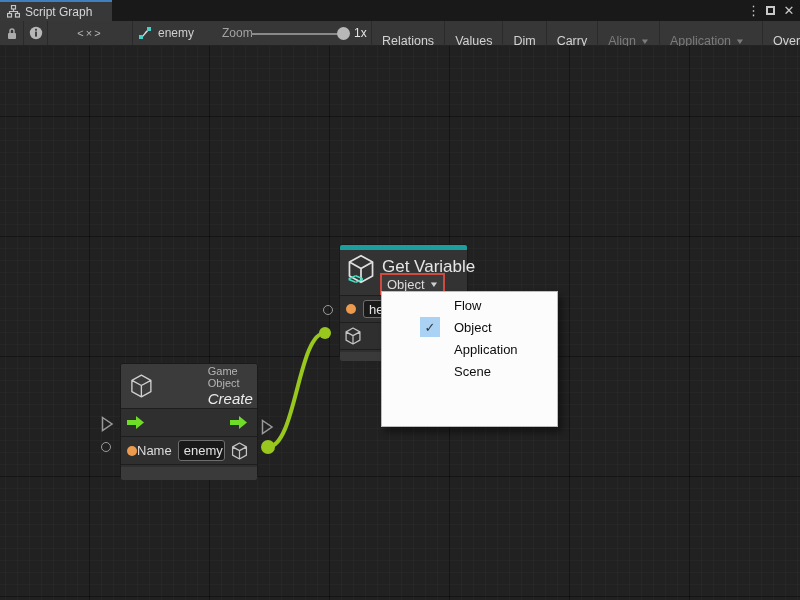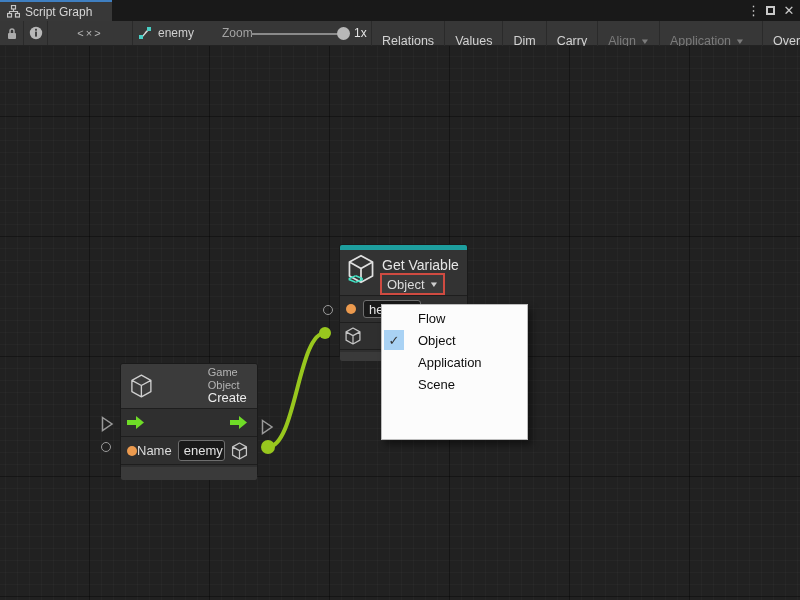--- a/index.html
+++ b/index.html
@@ -56,52 +56,52 @@
   .dot{border-radius:50%;display:inline-block;}
   .dot.orange{width:10px;height:10px;background:#ec9a4e;}
   .field{background:#191919;border:1px solid #6e6e6e;border-radius:3px;color:#e2e2e2;
     font-size:13px;display:flex;align-items:center;padding:0 5px;height:21px;overflow:hidden;}
 
   
   .create-node{left:120px;top:317px;width:138px;height:114px;}
   .cn-header{height:44px;background:#3b3b3b;display:flex;align-items:center;padding-left:9px;border-radius:2px 2px 0 0;gap:44px;}
   .cn-texts{margin-left:11px;line-height:1.15;}
   .cn-cat{color:#b4b4b4;font-size:11px;}
-  .cn-title{color:#ececec;font-size:13px;}
+  .cn-title{color:#ececec;font-size:15px;font-style:italic;}
   .cn-flow{height:27px;padding:0 10px 0 6px;justify-content:space-between;}
   .cn-name{height:27px;padding-left:6px;}
   .cn-name .lbl{color:#dcdcdc;font-size:13px;margin-left:0;}
   .cn-name .field{margin-left:6px;width:47px;}
   .cn-name .cube-out{margin-left:6px;}
   .cn-footer{height:13px;background:#3a3a3a;margin-top:2px;border-radius:0 0 2px 2px;}
 
   
   .getvar-node{left:339px;top:198px;width:129px;height:114px;}
   .gv-strip{height:5px;background:#1d9e9e;border-radius:2px 2px 0 0;}
   .gv-header{height:45px;position:relative;background:#333333;}
   .gv-icon{position:absolute;left:6px;top:4px;width:34px;height:36px;}
   .gv-brackets{position:absolute;left:2px;top:17px;color:#42e2c4;font-size:14px;font-weight:bold;
     letter-spacing:-1px;background:transparent;}
-  .gv-title{position:absolute;left:42px;top:7px;color:#e6e6e6;font-size:14px;white-space:nowrap;}
+  .gv-title{position:absolute;left:42px;top:7px;color:#e6e6e6;font-size:17px;white-space:nowrap;}
   .gv-scope{position:absolute;left:40px;top:23px;height:22px;min-width:63px;background:#3b3b3b;
     border:2px solid #cf4b41;color:#dcdcdc;font-size:13px;font-family:inherit;
     display:flex;align-items:center;justify-content:center;gap:5px;padding:0 5px;cursor:default;}
   .gv-scope .caret{font-size:8px;transform:scaleX(1.3);color:#cfcfcf;}
   .gv-row1{height:26px;padding-left:6px;}
   .gv-row1 .field{margin-left:7px;width:58px;height:18px;}
   .gv-row2{height:26px;padding-left:4px;}
   .gv-footer{height:9px;background:#3a3a3a;margin-top:2px;border-radius:0 0 2px 2px;}
 
   
   .xport{position:absolute;z-index:8;}
   .ring{width:10px;height:10px;border:1.5px solid #9a9a9a;border-radius:50%;}
 
   
-  .menu{position:absolute;left:381px;top:258px;width:147px;height:136px;background:#fcfcfc;
-    border:1px solid #bdbdbd;box-shadow:4px 5px 7px rgba(0,0,0,0.45);z-index:50;padding-top:2px;}
+  .menu{position:absolute;left:381px;top:245px;width:177px;height:136px;background:#fcfcfc;
+    border:1px solid #bdbdbd;box-shadow:4px 5px 7px rgba(0,0,0,0.45);z-index:50;padding-top:2px;padding-left:36px;}
   .mi{position:relative;height:22px;display:flex;align-items:center;padding-left:36px;
     color:#0d0d0d;font-size:13px;cursor:default;}
   .mi .check{position:absolute;left:2px;top:1px;width:20px;height:20px;display:flex;
     align-items:center;justify-content:center;font-size:13px;color:#333;}
   .mi .check.on{background:#a9d2f4;}
 </style>
 </head>
 <body>
 
 <div class="titlebar">

